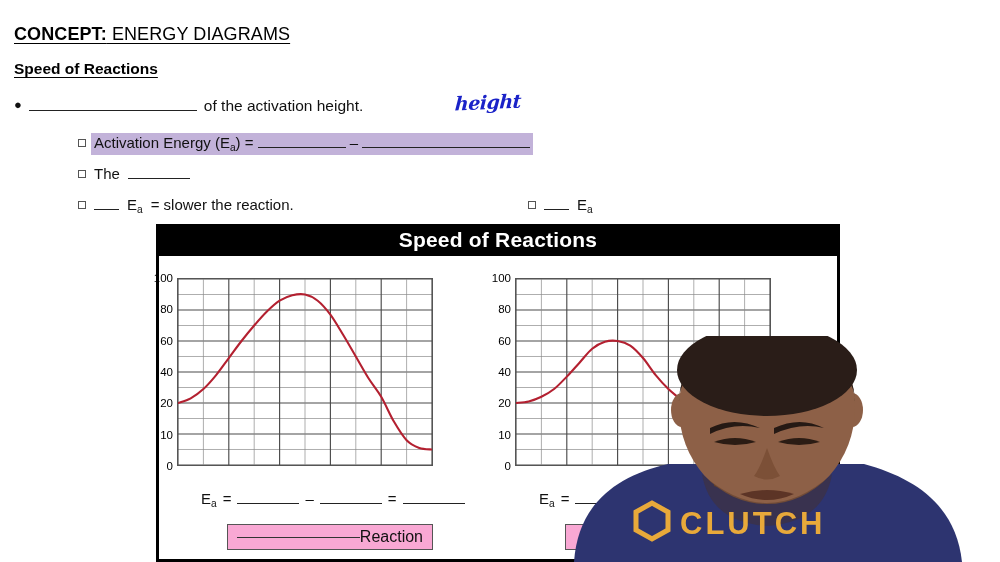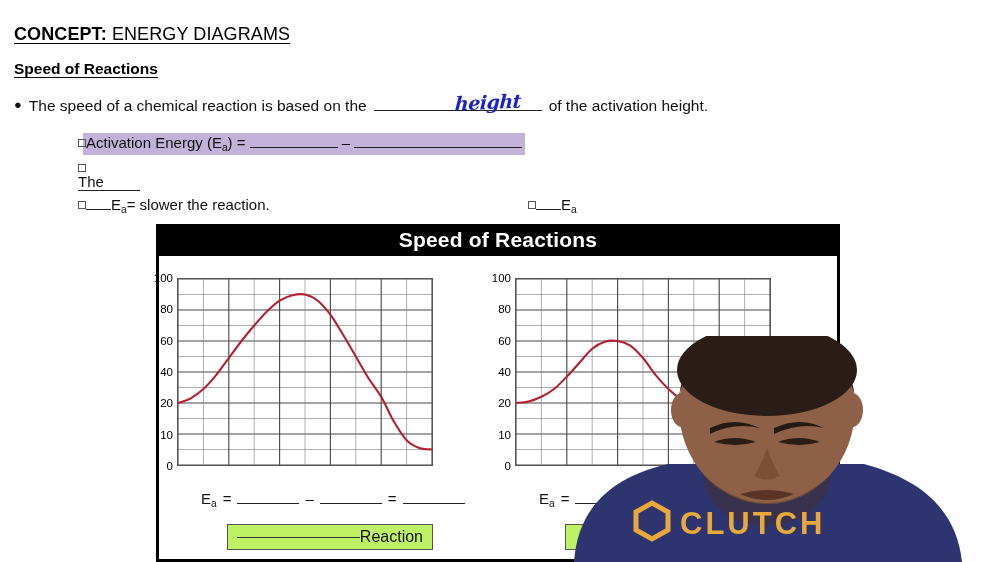--- a/index.html
+++ b/index.html
@@ -49,29 +49,29 @@
     font-family: "DejaVu Serif", serif;
     font-style: italic; font-weight: bold;
     font-size: 19px; color: #1a22c8;
     transform: rotate(-2.5deg) skewX(-6deg);
     letter-spacing: -0.5px;
   }
 
   
   .sub {
     position: absolute; font-size: 15px; color: #111;
-    display: flex; align-items: baseline; gap: 0; white-space: nowrap;
+    display: flex; align-items: baseline; gap: 8px; white-space: nowrap;
   }
   .sq {
     display: inline-block; width: 8px; height: 8px;
     border: 1.4px solid #555; background: transparent;
     position: relative; top: -1px; flex: none;
   }
   .sub-a { left: 78px; top: 133px; }
-  .sub-b { left: 78px; top: 165px; flex-direction: column; }
+  .sub-b { left: 78px; top: 165px; }
   .sub-c { left: 78px; top: 196px; }
   .sub-d { left: 528px; top: 196px; }
 
   .hl {
     background: #c2b2d9;
     padding: 1px 3px 2px 3px;
     margin-left: -3px;
   }
 
   sub { font-size: 0.68em; vertical-align: -0.25em; }
@@ -115,21 +115,21 @@
   .eq {
     position: absolute;
     font-size: 15px; color: #111; white-space: nowrap;
     display: flex; align-items: baseline; gap: 6px;
   }
   .eq-left  { left: 42px;  top: 234px; }
   .eq-right { left: 380px; top: 234px; }
 
   .tag {
     position: absolute;
-    background: #bef264; border: 1.6px solid #555;
+    background: #f9a8d4; border: 1.6px solid #555;
     height: 26px; display: flex; align-items: center;
     padding: 0 9px; 
     font-size: 16px; color: #111; white-space: nowrap;
   }
   .tag-left  { left: 68px;  top: 268px; width: 206px; justify-content: flex-end; }
   .tag-right { left: 406px; top: 268px; width: 206px; justify-content: flex-end; }
   .tag .b-xl { border-bottom-color: #333; }
 
   
   .person {
@@ -145,21 +145,20 @@
 <div class="slide">
 
   <div class="concept-line">
     <span class="u"><b>CONCEPT:</b><span> ENERGY DIAGRAMS</span></span>
   </div>
 
   <div class="subhead">Speed of Reactions</div>
 
   <div class="bullet1">
     <span class="dot">●</span>
-    <span>The speed of a chemical reaction is based on the</span>
     <span class="blank-ul b-xxl"></span>
     <span>of the activation height.</span>
   </div>
 
   <div class="handwriting">height</div>
 
   <div class="sub sub-a">
     <span class="sq"></span>
     <span class="hl"><span>Activation Energy (E</span><sub>a</sub><span>) =</span>&nbsp;<span class="blank-ul b-lg"></span>&nbsp;<span>–</span>&nbsp;<span class="blank-ul b-xxl"></span></span>
   </div>

